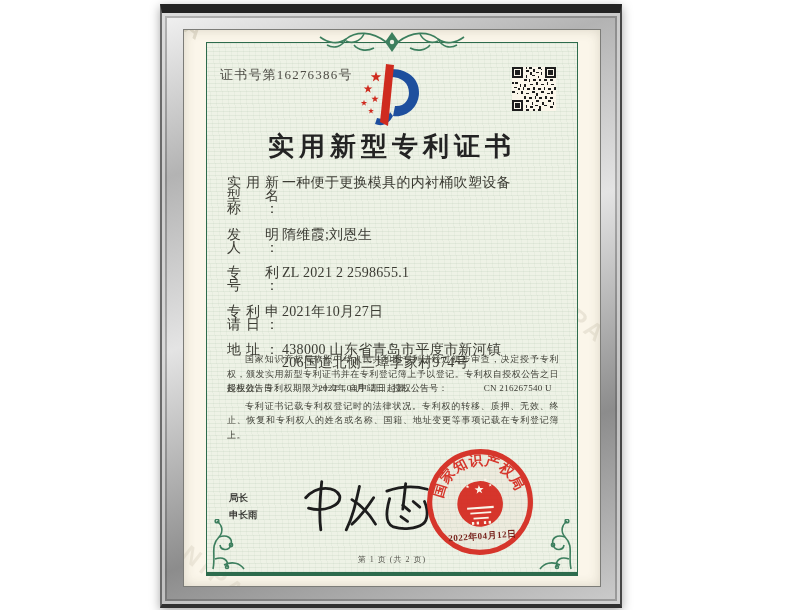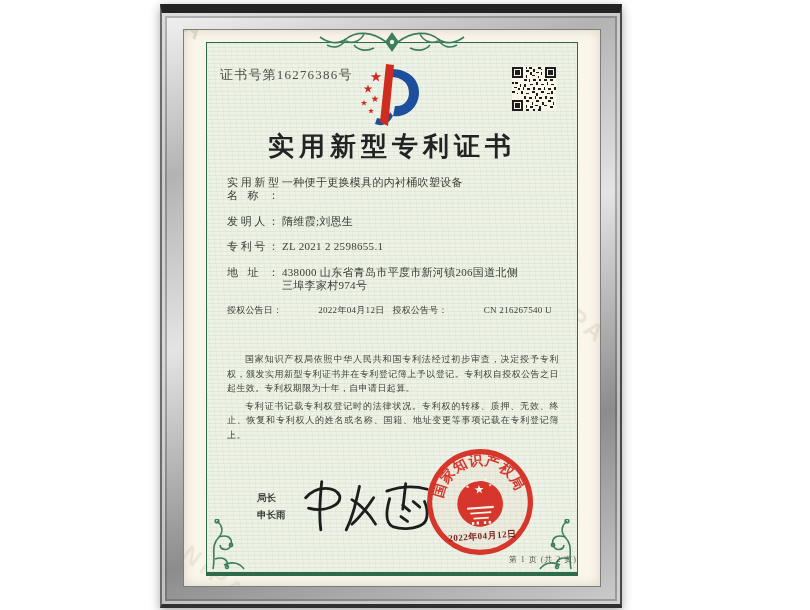--- a/index.html
+++ b/index.html
@@ -59,44 +59,44 @@
   }
   .logo{position:absolute;left:148px;top:18px;}
   .qr{position:absolute;left:305px;top:24px;}
 
   .title{
     position:absolute;left:0;right:0;top:86px;text-align:center;
     font-size:26px;font-weight:bold;letter-spacing:5px;color:#232323;
   }
 
   .fields{position:absolute;left:20px;right:16px;top:133px;}
-  .field-row{margin-bottom:12.5px;font-size:11px;color:#3b3b33;line-height:13px;display:flex;align-items:flex-start;}
+  .field-row{margin-bottom:12.5px;font-size:14px;color:#3b3b33;line-height:13px;display:flex;align-items:flex-start;}
   .field-label{
     display:inline-block;width:52px;flex:0 0 52px;
     text-align:justify;text-align-last:justify;color:#3b3b33;
   }
   .field-value{margin-left:3px;max-width:240px;letter-spacing:.3px;}
   .grant-row{display:flex;font-size:9px;color:#3b3b33;line-height:13px;margin-top:1px;}
   .grant-pair{display:flex;gap:32px;}
   .grant-pair.second{margin-left:8px;justify-content:flex-end;}
   .grant-label{letter-spacing:.2px;}
   .grant-value{margin-left:4px;letter-spacing:.3px;}
 
   .paras{position:absolute;left:20px;right:18px;top:309px;}
   .paras p{
     margin:0 0 3px 0;font-size:9px;line-height:14.5px;color:#42433a;
     text-indent:2em;letter-spacing:.4px;text-align:justify;
   }
 
-  .signer{position:absolute;left:22px;top:447px;font-size:9.5px;font-weight:bold;color:#3a3a36;line-height:16.5px;margin-left:28px;}
+  .signer{position:absolute;left:22px;top:447px;font-size:9.5px;font-weight:bold;color:#3a3a36;line-height:16.5px;}
   .signature{position:absolute;left:86px;top:434px;}
   .seal{position:absolute;left:216px;top:402px;}
 
   .page-footer{
-    position:absolute;left:0;right:0;bottom:7px;text-align:right;
+    position:absolute;left:0;right:0;bottom:7px;text-align:center;
     font-size:8px;letter-spacing:1px;color:#55554d;
   }
 
   svg text{font-family:"Liberation Serif","DejaVu Serif",serif;}
   .hidden-defs{position:absolute;width:0;height:0;overflow:hidden;}
 </style>
 <title>实用新型专利证书</title></head>
 <body>
 
 <div class="stage">
@@ -265,20 +265,24 @@
           </div>
           <div class="field-row">
             <span class="field-label">发明人：</span>
             <span class="field-value">隋维霞;刘恩生</span>
           </div>
           <div class="field-row">
             <span class="field-label">专利号：</span>
             <span class="field-value">ZL 2021 2 2598655.1</span>
           </div>
           <div class="field-row">
+            <span class="field-label">专利申请日：</span>
+            <span class="field-value">2021年10月27日</span>
+          </div>
+          <div class="field-row">
             <span class="field-label">地址：</span>
             <span class="field-value">438000 山东省青岛市平度市新河镇206国道北侧三埠李家村974号</span>
           </div>
           <div class="grant-row">
             <span class="grant-pair">
               <span class="grant-label">授权公告日：</span>
               <span class="grant-value">2022年04月12日</span>
             </span>
             <span class="grant-pair second">
               <span class="grant-label">授权公告号：</span>

